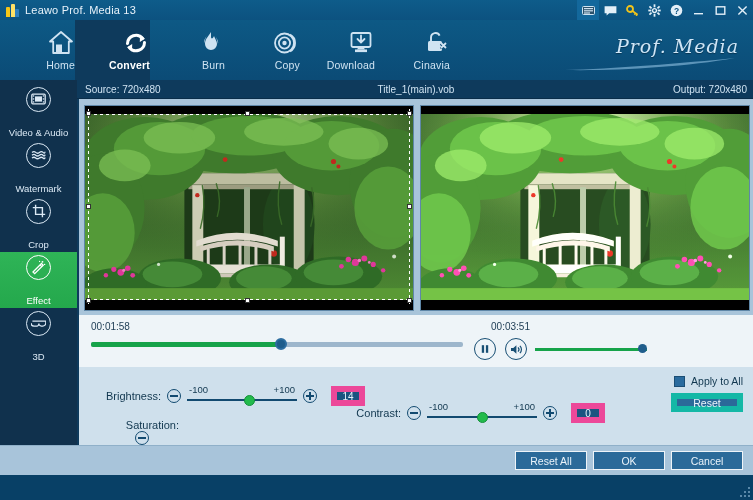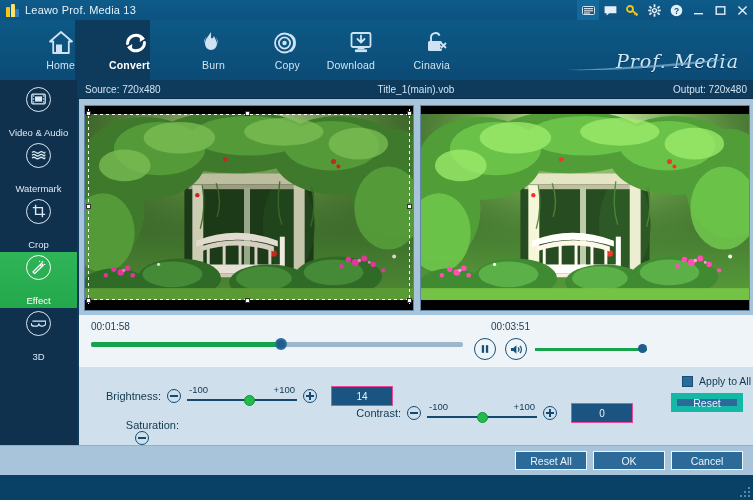--- a/index.html
+++ b/index.html
@@ -60,21 +60,21 @@
     cursor: pointer; position: relative;
   }
   .nav-tab .nlabel {
     font-size: 10.5px; color: #cfe3f2; letter-spacing: .2px;
   }
   .nav-tab.active { background: #0e3a5c; }
   .nav-tab.active .nlabel { color: #ffffff; font-weight: bold; }
   .nav-tab svg { display:block; }
   .brand {
     margin-left: auto; margin-right: 14px;
-    display: flex; align-items: flex-end; justify-content: flex-end;
+    display: flex; align-items: center; justify-content: flex-end;
     width: 180px; position: relative;
   }
   .brand-text {
     font-family: "DejaVu Serif", serif;
     font-style: italic; font-size: 19px; color: #cfe6f7;
     letter-spacing: 1px; padding-bottom: 8px;
     text-shadow: 0 1px 1px rgba(0,0,0,.35);
   }
   .brand-swoosh {
     position: absolute; bottom: 8px; right: 4px; width: 170px; height: 14px;
@@ -209,27 +209,27 @@
   .slider .sthumb {
     position: absolute; top: 10px; width: 11px; height: 11px; border-radius: 50%;
     background: #22bb4c; border: 1px solid #14903a;
   }
   .slider .lmin, .slider .lmax {
     position: absolute; top: -1px; font-size: 9.5px; color: #11374f;
   }
   .slider .lmin { left: 2px; }
   .slider .lmax { right: 2px; }
   .valbox {
-    width: 62px; height: 20px; background: #1b5480; border: 1px solid #ec4899;
+    width: 34px; height: 20px; background: #1b5480; border: 6px solid #ec4899;
     color: #eaf3fa; font-size: 10px;
     display: flex; align-items: center; justify-content: center;
     margin-left: 8px; flex: 0 0 auto;
   }
   .apply-row {
-    position: absolute; right: 4px; top: 8px;
+    position: absolute; right: 12px; top: 8px;
     display: flex; align-items: center; gap: 6px;
     font-size: 10.5px; color: #11374f; cursor: pointer;
   }
   .chk { width: 11px; height: 11px; background: #2a6b9e; border: 1px solid #1b4e75; }
   .reset-btn {
     position: absolute; right: 12px; top: 26px;
     width: 72px; height: 19px; background: #2b6a99; border: 6px solid #14b8a6;
     color: #eaf3fa; font-size: 10.5px;
     display: flex; align-items: center; justify-content: center; cursor: pointer;
   }

